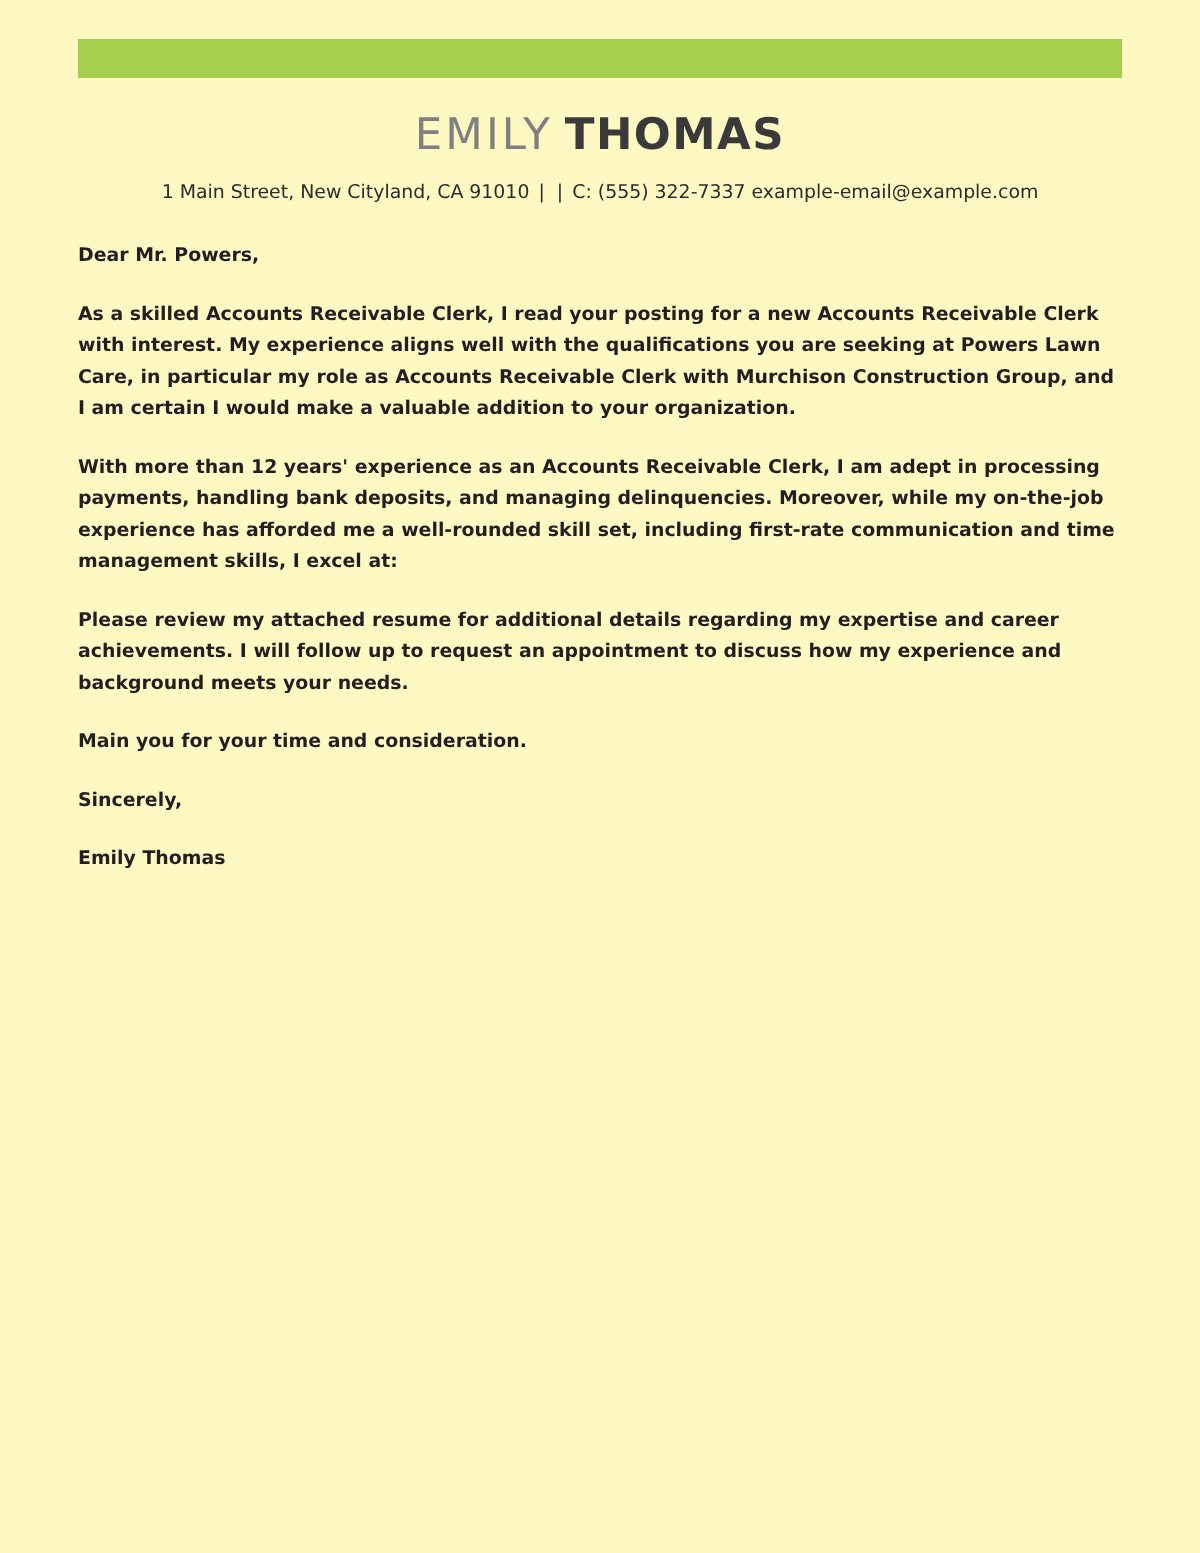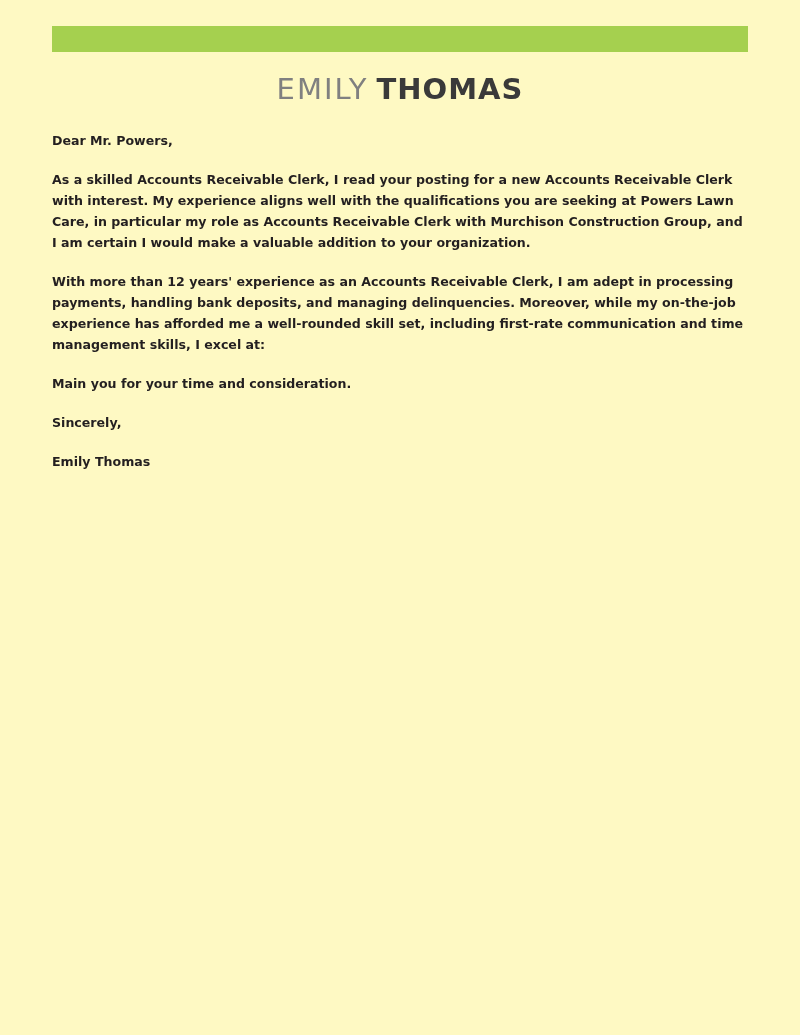--- a/index.html
+++ b/index.html
@@ -110,31 +110,39 @@
 <div class="page">
 
   <div class="accent-bar"></div>
 
   <div class="letter">
 
     <div class="name-line">
       <span class="name-first">EMILY</span><span class="name-last">THOMAS</span>
     </div>
 
+    <div class="contact-line">
+      <span>1 Main Street, New Cityland, CA 91010</span>
+      <span class="contact-sep">|</span>
+      <span class="contact-sep">|</span>
+      <span>C: (555) 322-7337</span>
+      <span>example-email@example.com</span>
+    </div>
 
     <div class="body-text">
 
       <div class="salutation">Dear Mr. Powers,</div>
 
       <p class="para">As a skilled Accounts Receivable Clerk, I read your posting for a new Accounts Receivable Clerk with interest. My experience aligns well with the qualifications you are seeking at Powers Lawn Care, in particular my role as Accounts Receivable Clerk with Murchison Construction Group, and I am certain I would make a valuable addition to your organization.</p>
 
       <p class="para">With more than 12 years' experience as an Accounts Receivable Clerk, I am adept in processing payments, handling bank deposits, and managing delinquencies. Moreover, while my on-the-job experience has afforded me a well-rounded skill set, including first-rate communication and time management skills, I excel at:</p>
 
 
 
+      <p class="para">Please review my attached resume for additional details regarding my expertise and career achievements. I will follow up to request an appointment to discuss how my experience and background meets your needs.</p>
 
       <p class="para closing">Main you for your time and consideration.</p>
 
       <p class="para signoff">Sincerely,</p>
 
       <p class="para signature">Emily Thomas</p>
 
     </div>
   </div>
 </div>

